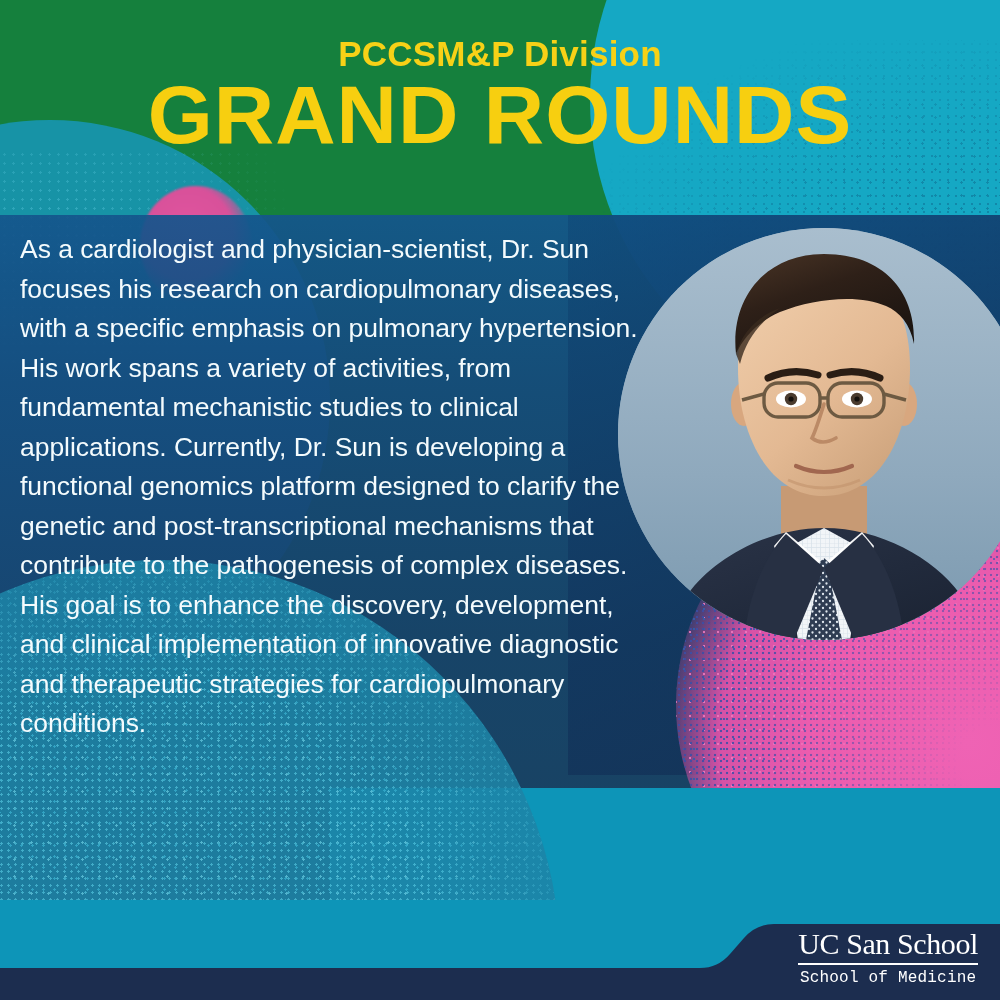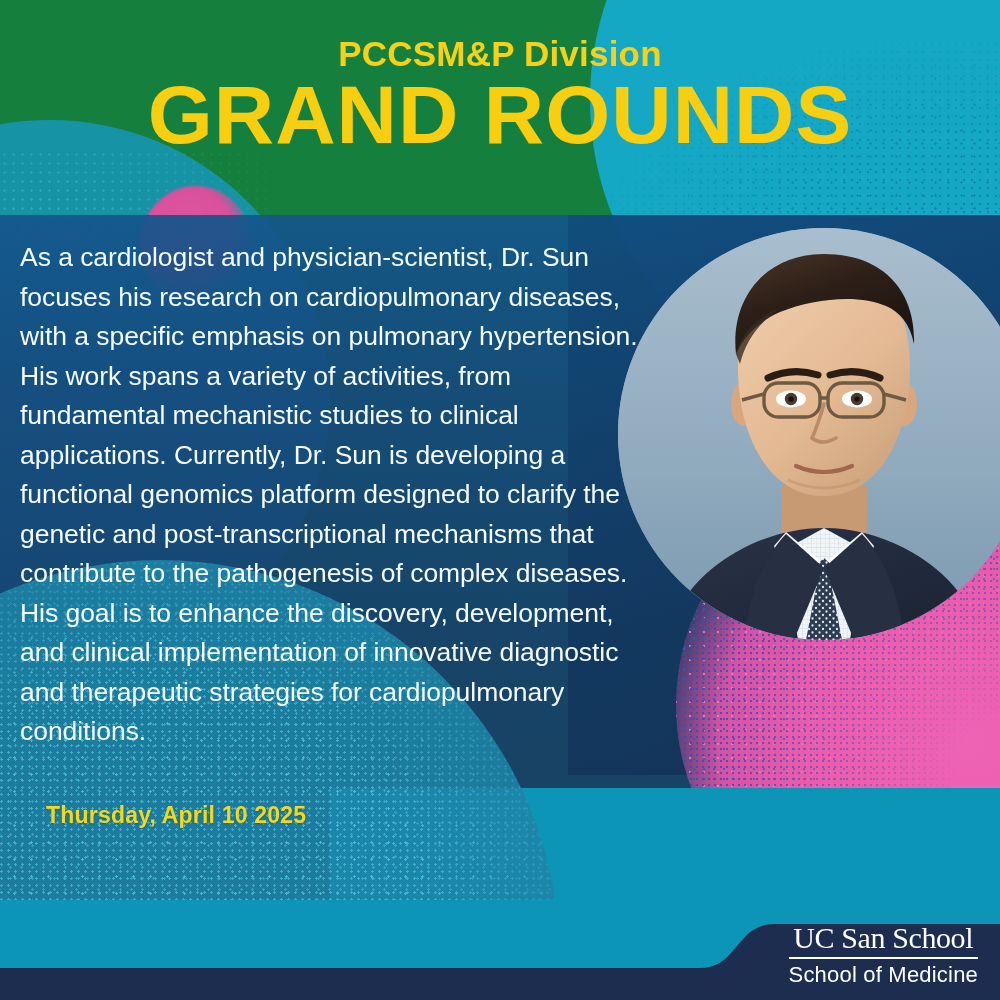--- a/index.html
+++ b/index.html
@@ -180,21 +180,21 @@
   }
   .portrait {
     position: absolute;
     inset: 0;
     background: linear-gradient(180deg, #9fb6c6 0%, #8aa6ba 55%, #7d9bb0 100%);
   }
 
   
   .body-copy {
     position: absolute;
-    left: 20px; top: 238px;
+    left: 20px; top: 230px;
     width: 622px;
     z-index: 18;
     color: #f4fbfd;
     font-size: 26.5px;
     line-height: 39.5px;
     letter-spacing: -.05px;
   }
 
   
   .datetime {
@@ -231,22 +231,22 @@
     line-height: 1;
     letter-spacing: -.4px;
     white-space: nowrap;
   }
   .logo-rule {
     height: 1.6px;
     background: #ffffff;
     margin: 4px 0 5px 0;
   }
   .logo-sub {
-    font-family: Liberation Sans, sans-serif;
-    font-size: 22px;
+    font-family: Liberation Mono, monospace;
+    font-size: 16px;
     line-height: 1;
     letter-spacing: .2px;
     white-space: nowrap;
   }
 </style>
 </head>
 <body>
 
 <div class="poster">
 
@@ -367,21 +367,20 @@
   </div>
 
   <div class="header">
     <div class="kicker">PCCSM&amp;P Division</div>
     <div class="headline">GRAND ROUNDS</div>
   </div>
 
   <div class="body-copy">As a cardiologist and physician-scientist, Dr. Sun focuses his research on cardiopulmonary diseases, with a specific emphasis on pulmonary hypertension. His work spans a variety of activities, from fundamental mechanistic studies to clinical applications. Currently, Dr. Sun is developing a functional genomics platform designed to clarify the genetic and post-transcriptional mechanisms that contribute to the pathogenesis of complex diseases. His goal is to enhance the discovery, development, and clinical implementation of innovative diagnostic and therapeutic strategies for cardiopulmonary conditions.</div>
 
   <div class="datetime">
-    <div class="date">Thursday,  April 10 2025</div>
   </div>
 
   <div class="footer">
     <svg class="footer-shape" viewBox="0 0 1000 100" width="1000" height="100" preserveAspectRatio="none">
       <path d="M0 100 V68 H700 q18 0 30 -14 l14 -16 q12 -14 30 -14 H1000 V100 Z" fill="#1c2d4f"></path>
     </svg>
     <div class="footer-logo">
       <div class="logo-main">UC San School</div>
       <div class="logo-rule"></div>
       <div class="logo-sub">School of Medicine</div>

